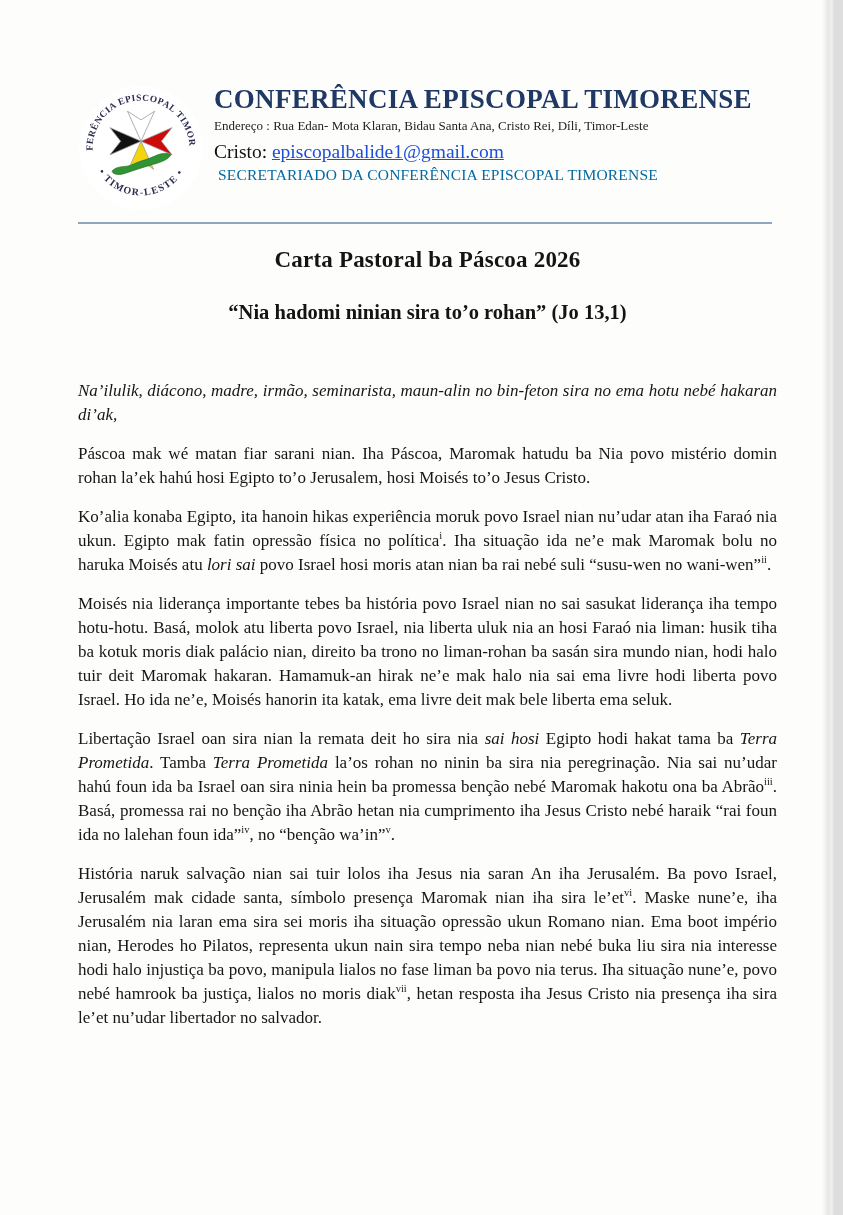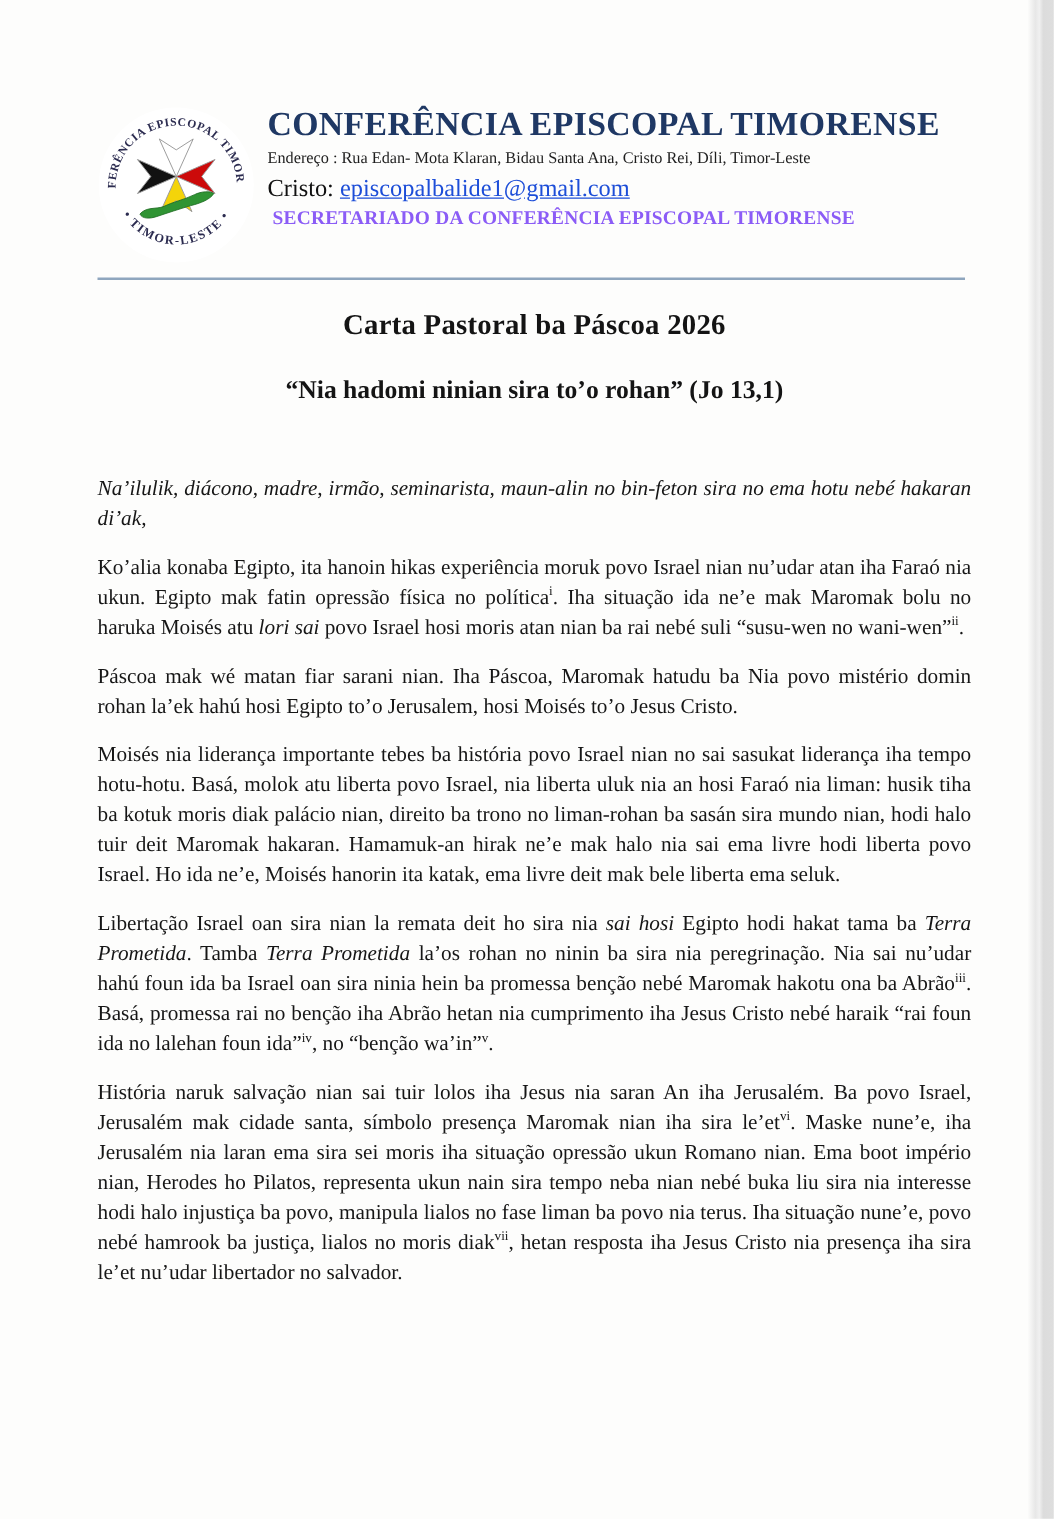--- a/index.html
+++ b/index.html
@@ -26,21 +26,21 @@
   .org-name{
     font-size:27px; font-weight:bold; color:#1f3864;
     letter-spacing:.3px; line-height:31px; white-space:nowrap;
   }
   .address{
     font-size:13px; line-height:22.5px; color:#1e1e1e; width:572px; margin-top:0;
   }
   .email-line{ font-size:19.5px; line-height:25px; color:#111; margin-top:1px; }
   .email-line a{ color:#1d4ed8; text-decoration:underline; }
   .secretariat{
-    font-size:15.5px; font-weight:bold; color:#8b5cf6;
+    font-size:15.5px; font-weight:normal; color:#0369a1;
     letter-spacing:.2px; margin-top:2px; padding-left:4px; white-space:nowrap;
   }
   .divider{
     border:0; border-top:2px solid #8fa6be; margin-top:11px; width:694px;
   }
   
   .doc-title{
     text-align:center; font-size:23px; font-weight:bold; color:#141414;
     margin-top:23px; letter-spacing:.2px;
   }
@@ -101,22 +101,22 @@
     </div>
   </div>
 
   <hr class="divider">
 
   <div class="doc-title">Carta Pastoral ba Páscoa 2026</div>
   <div class="doc-subtitle">“Nia hadomi ninian sira to’o rohan” (Jo 13,1)</div>
 
   <div class="doc-body">
       <p class="salutation"><span>Na’ilulik, diácono, madre, irmão, seminarista, maun-alin no bin-feton sira no ema hotu nebé hakaran di’ak,</span></p>
+      <p><span>Páscoa mak wé matan fiar sarani nian. Iha Páscoa, Maromak hatudu ba Nia povo mistério domin rohan la’ek hahú hosi Egipto to’o Jerusalem, hosi Moisés to’o Jesus Cristo.</span></p>
       <p><span>Ko’alia konaba Egipto, ita hanoin hikas experiência moruk povo Israel nian nu’udar atan iha Faraó nia ukun. Egipto mak fatin opressão física no política</span><sup>i</sup><span>. Iha situação ida ne’e mak Maromak bolu no haruka Moisés atu </span><em>lori sai</em><span> povo Israel hosi moris atan nian ba rai nebé suli “susu-wen no wani-wen”</span><sup>ii</sup><span>.</span></p>
-      <p><span>Páscoa mak wé matan fiar sarani nian. Iha Páscoa, Maromak hatudu ba Nia povo mistério domin rohan la’ek hahú hosi Egipto to’o Jerusalem, hosi Moisés to’o Jesus Cristo.</span></p>
       <p><span>Moisés nia liderança importante tebes ba história povo Israel nian no sai sasukat liderança iha tempo hotu-hotu. Basá, molok atu liberta povo Israel, nia liberta uluk nia an hosi Faraó nia liman: husik tiha ba kotuk moris diak palácio nian, direito ba trono no liman-rohan ba sasán sira mundo nian, hodi halo tuir deit Maromak hakaran. Hamamuk-an hirak ne’e mak halo nia sai ema livre hodi liberta povo Israel. Ho ida ne’e, Moisés hanorin ita katak, ema livre deit mak bele liberta ema seluk.</span></p>
       <p><span>Libertação Israel oan sira nian la remata deit ho sira nia </span><em>sai hosi</em><span> Egipto hodi hakat tama ba </span><em>Terra Prometida</em><span>. Tamba </span><em>Terra Prometida</em><span> la’os rohan no ninin ba sira nia peregrinação. Nia sai nu’udar hahú foun ida ba Israel oan sira ninia hein ba promessa benção nebé Maromak hakotu ona ba Abrão</span><sup>iii</sup><span>. Basá, promessa rai no benção iha Abrão hetan nia cumprimento iha Jesus Cristo nebé haraik “rai foun ida no lalehan foun ida”</span><sup>iv</sup><span>, no “benção wa’in”</span><sup>v</sup><span>.</span></p>
       <p><span>História naruk salvação nian sai tuir lolos iha Jesus nia saran An iha Jerusalém. Ba povo Israel, Jerusalém mak cidade santa, símbolo presença Maromak nian iha sira le’et</span><sup>vi</sup><span>. Maske nune’e, iha Jerusalém nia laran ema sira sei moris iha situação opressão ukun Romano nian. Ema boot império nian, Herodes ho Pilatos, representa ukun nain sira tempo neba nian nebé buka liu sira nia interesse hodi halo injustiça ba povo, manipula lialos no fase liman ba povo nia terus. Iha situação nune’e, povo nebé hamrook ba justiça, lialos no moris diak</span><sup>vii</sup><span>, hetan resposta iha Jesus Cristo nia presença iha sira le’et nu’udar libertador no salvador.</span></p>
     </div>
 
 </div>
 
 <div class="edge-strip"></div>
 
 </body></html>

